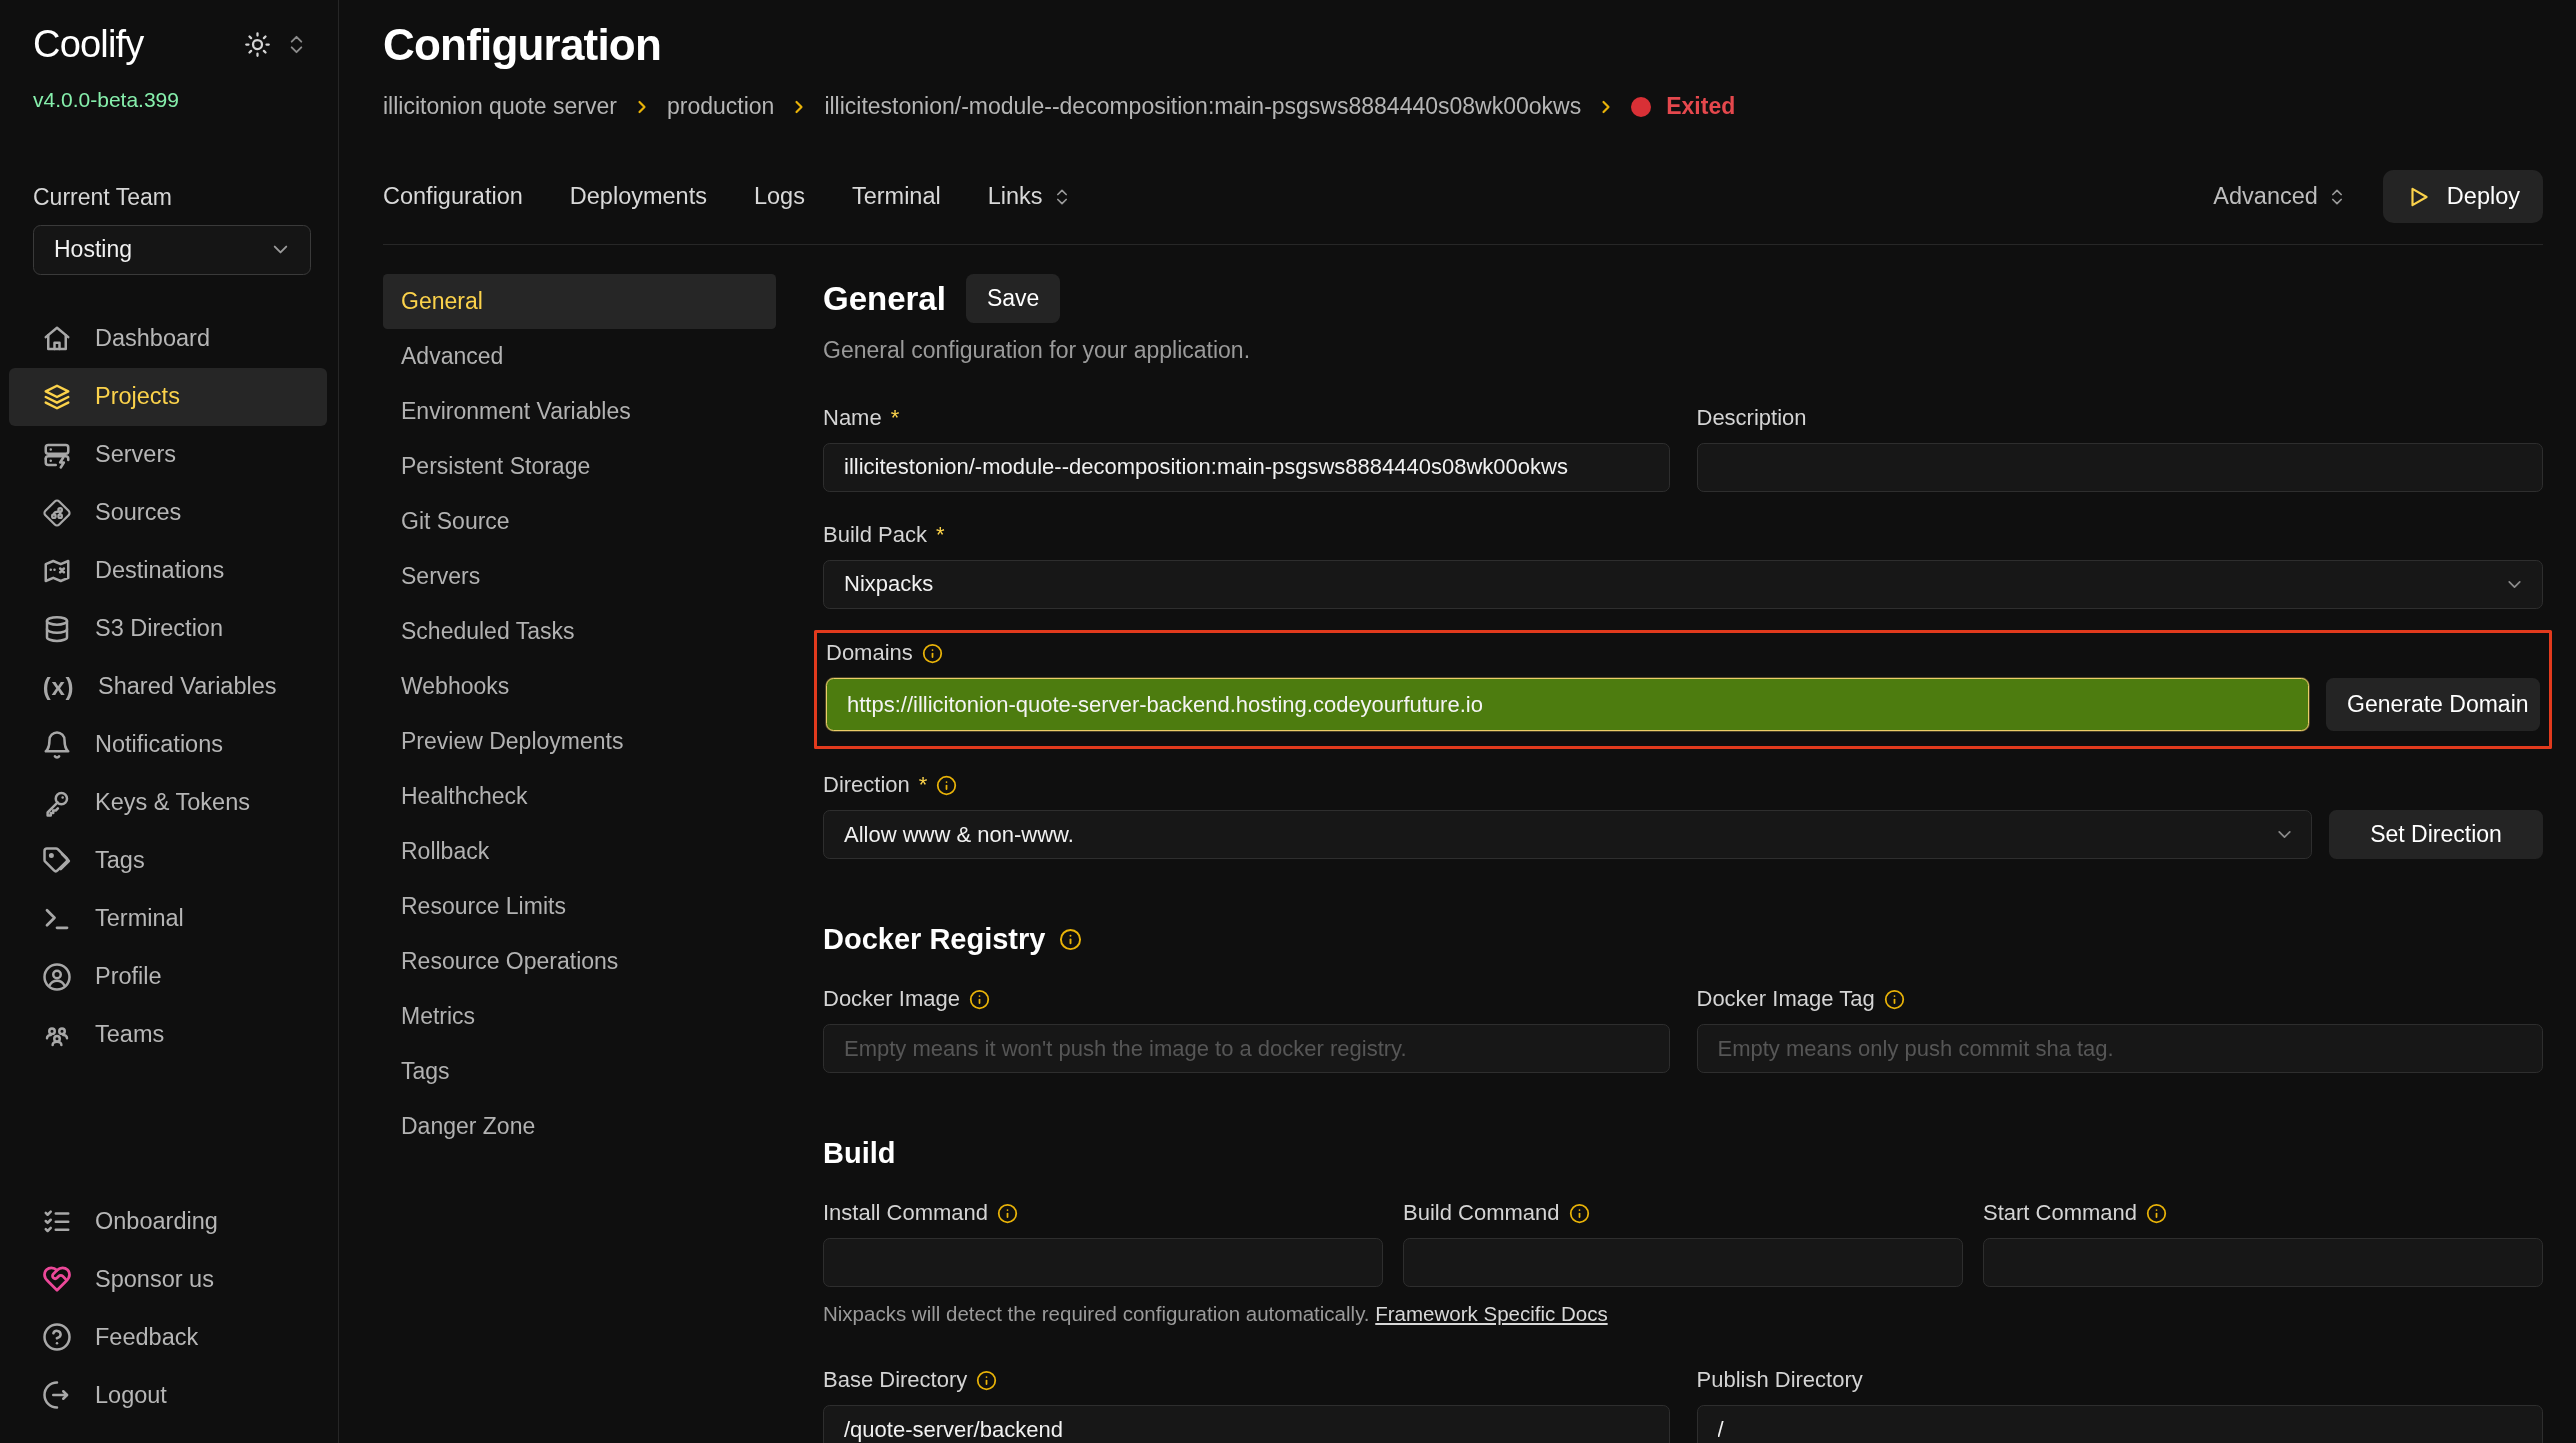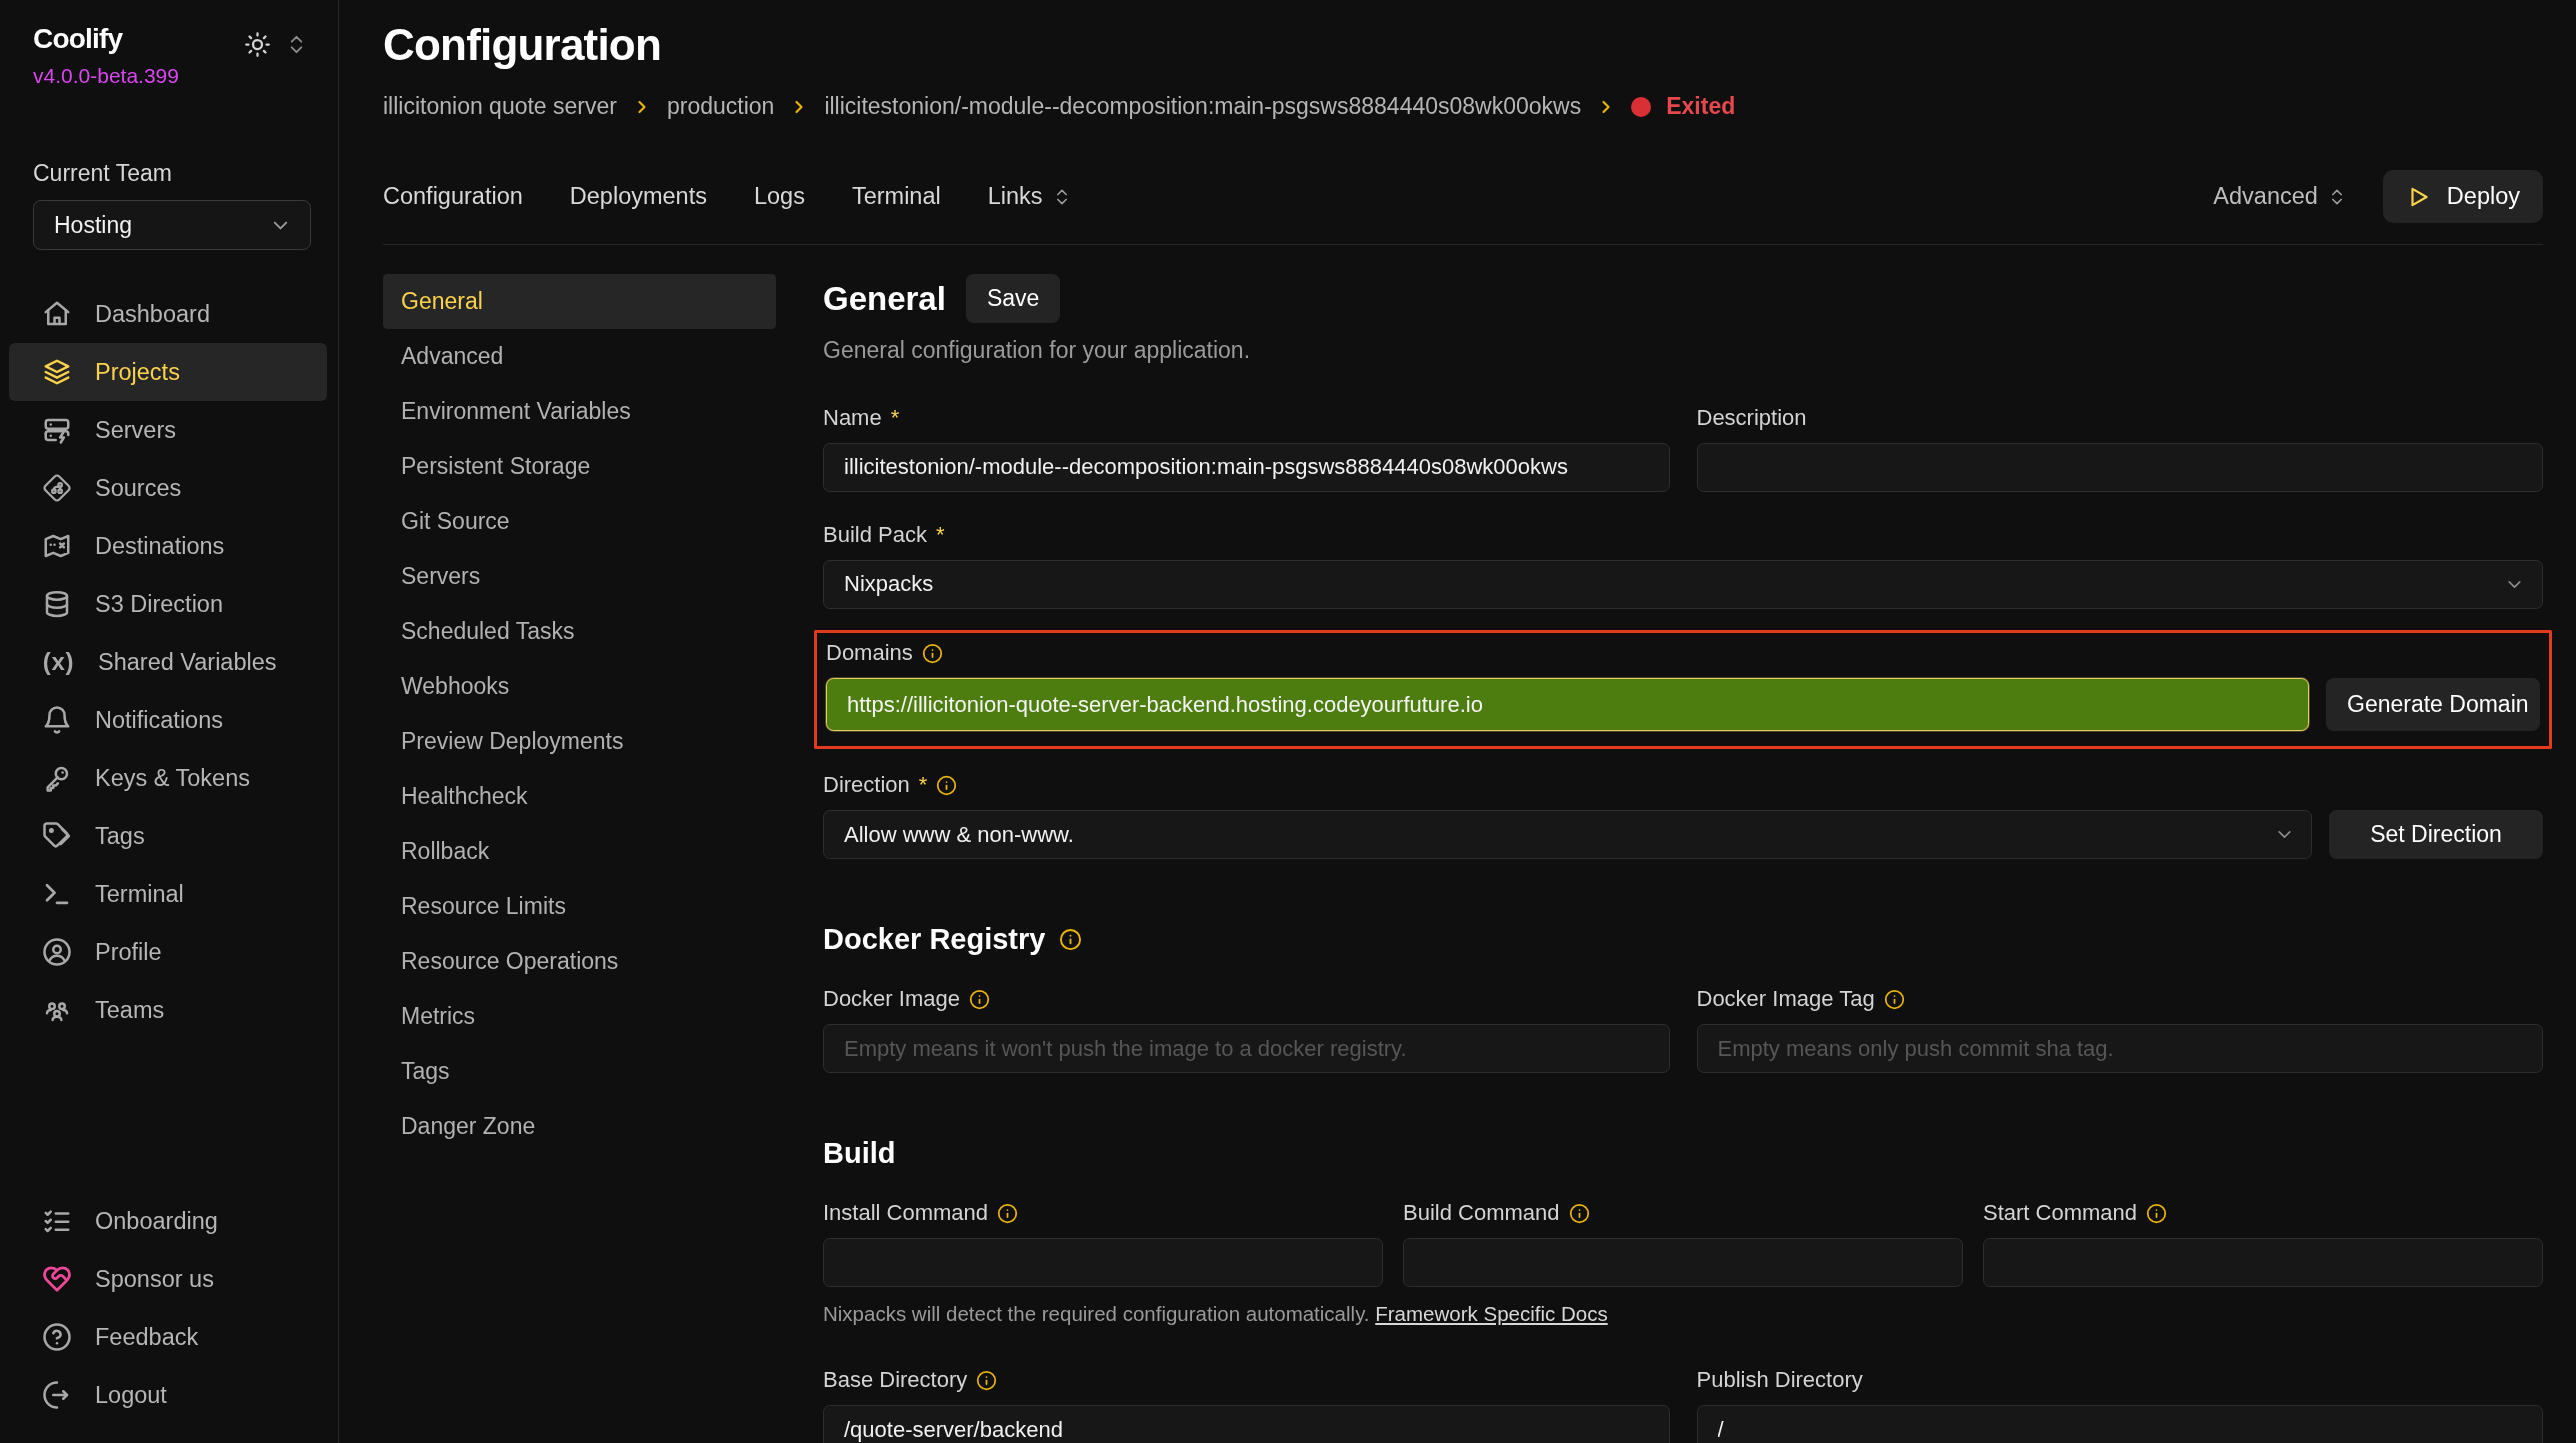--- a/index.html
+++ b/index.html
@@ -12,23 +12,23 @@
   svg { display:block; }
   .icon { flex:0 0 auto; }
 
   
   .sidebar {
     width:339px; height:100%; border-right:0.8px solid #262626;
     display:flex; flex-direction:column; padding:23px 0 20px;
     background:#0f0f0f;
   }
   .brand-row { display:flex; align-items:flex-start; justify-content:space-between; padding:0 30px 0 33px; }
-  .brand { font-size:28px; font-weight:700; letter-spacing:-0.8px; }
+  .brand { font-size:38px; font-weight:400; letter-spacing:-0.8px; }
   .brand-icons { display:flex; align-items:center; gap:13.7px; margin-top:7.6px; }
-  .version { padding:0 33px; margin-top:6px; font-size:21px; color:#d946ef; }
+  .version { padding:0 33px; margin-top:22px; font-size:21px; color:#86efac; }
   .team-label { padding:0 33px; margin-top:72px; font-size:23px; color:#d6d6d6; }
   .team-select {
     margin:13.7px 27px 0 33px; height:50px; border:0.8px solid #3a3a3a; border-radius:7.6px;
     background:#151515; display:flex; align-items:center; justify-content:space-between;
     padding:0 18px 0 20px; font-size:23px; color:#f1f1f1; cursor:pointer;
   }
   .nav { margin-top:35px; display:flex; flex-direction:column; }
   .nav-item {
     height:58px; display:flex; align-items:center; gap:23px;
     padding:0 15px 0 33px; margin:0 10.6px 0 9px; border-radius:6px;

